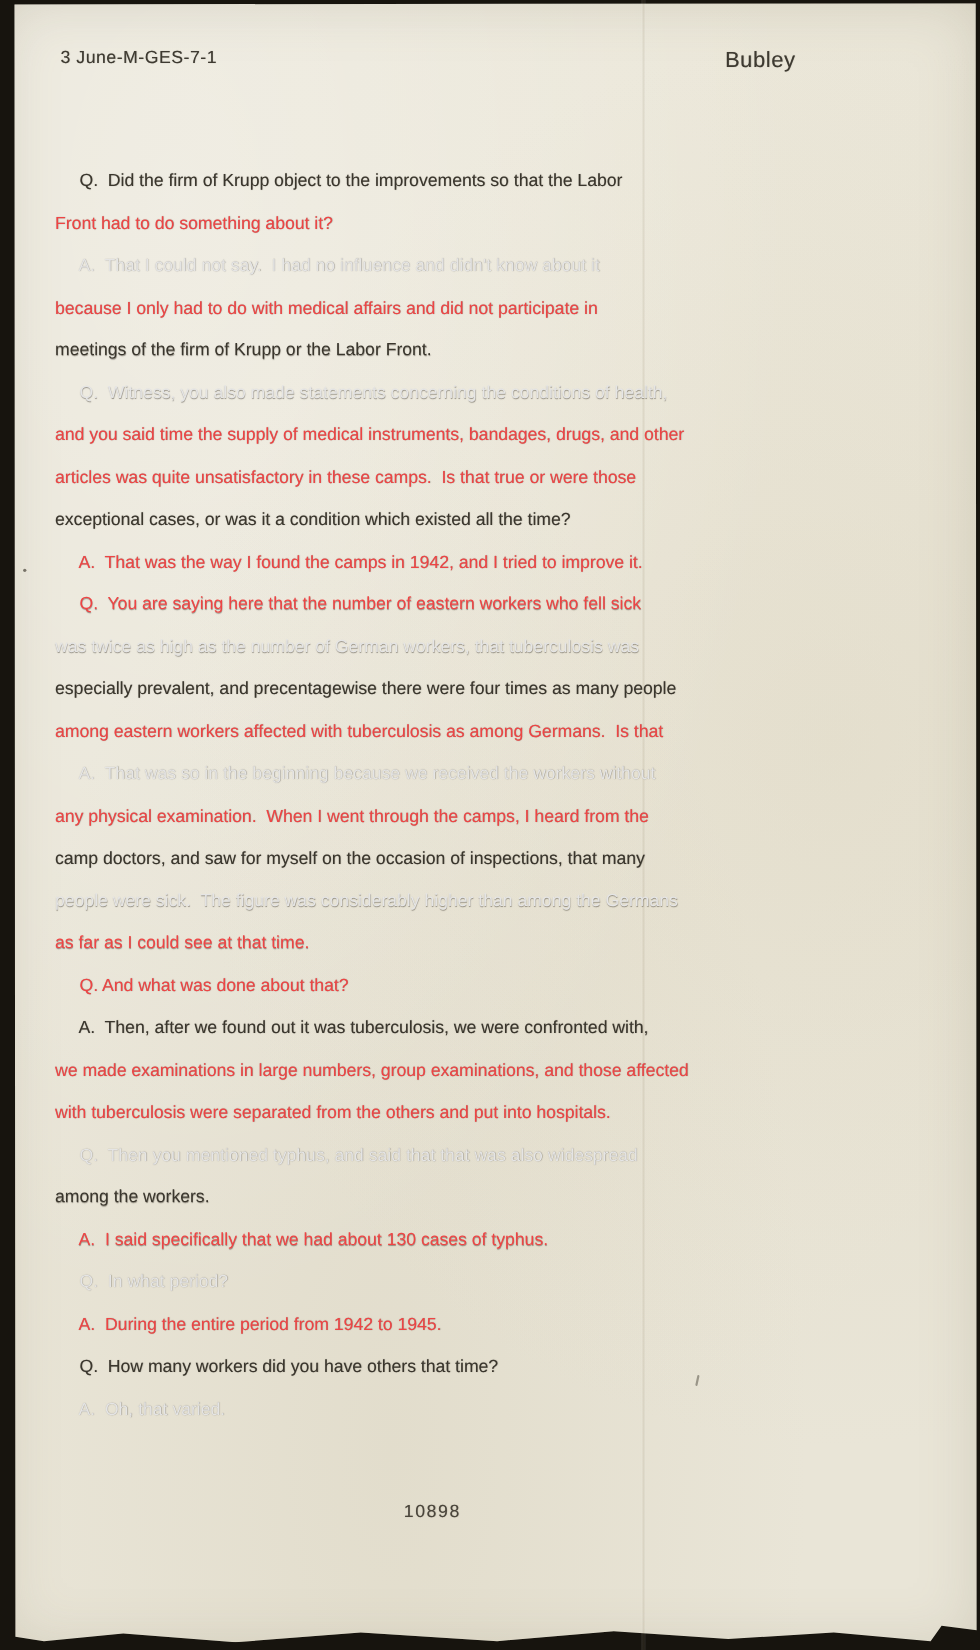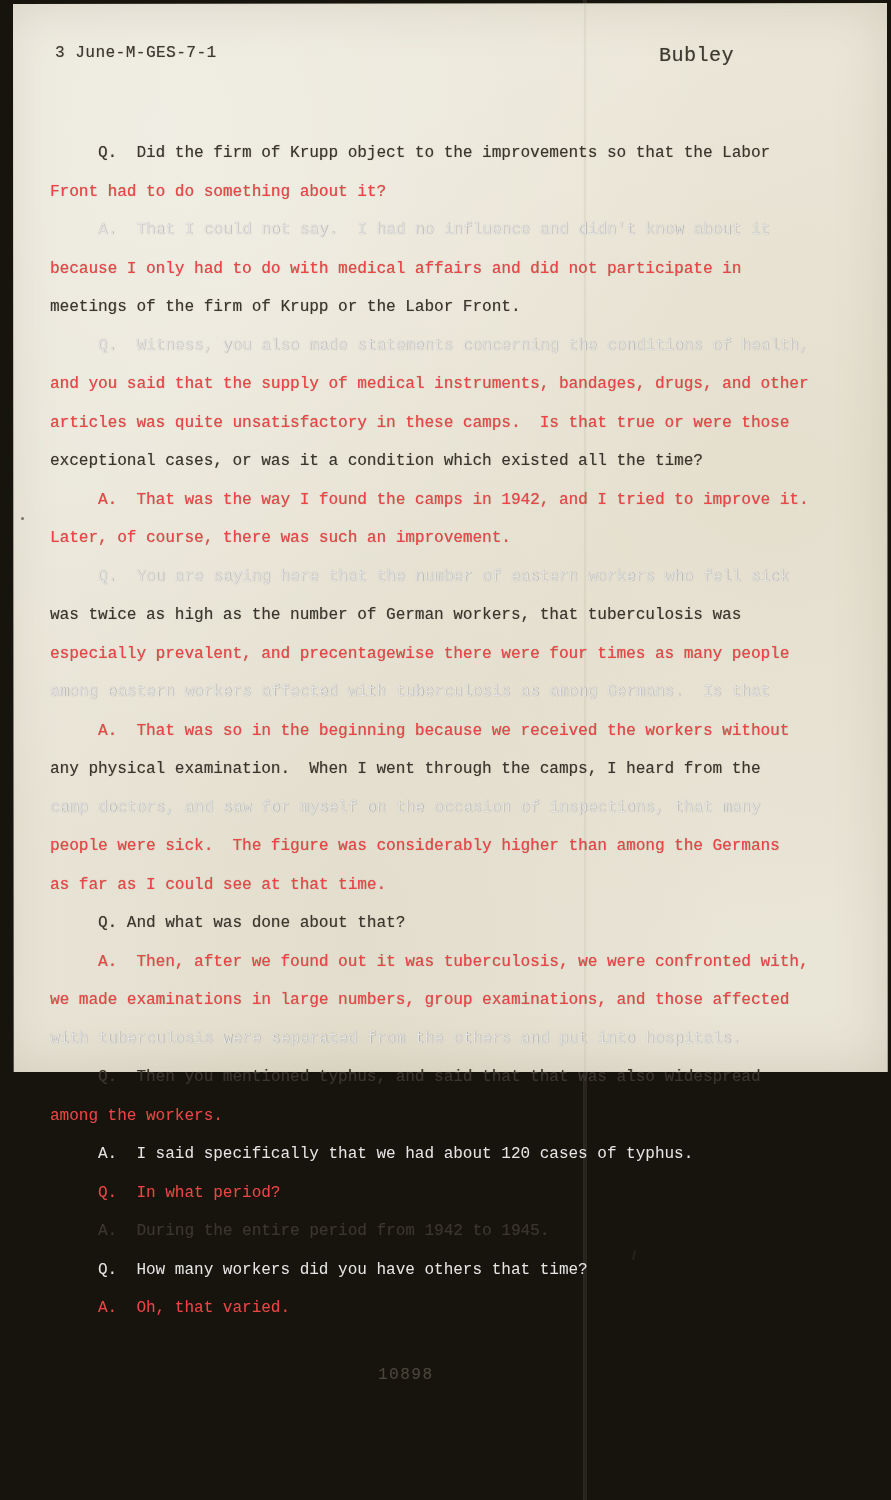--- a/index.html
+++ b/index.html
@@ -6,22 +6,22 @@
     margin: 0;
     padding: 0;
     width: 891px;
     height: 1500px;
     background: #17140e;
     overflow: hidden;
   }
   #scan {
     position: relative;
     width: 891px;
-    height: 1072px;
-    font-family: Liberation Mono, monospace;
+    height: 1500px;
+    font-family: Liberation Sans, sans-serif;
     color: #3e3a31;
   }
   #paper {
     position: absolute;
     inset: 0;
     background:
       radial-gradient(ellipse at 18% 12%, rgba(255,255,255,0.30), transparent 55%),
       radial-gradient(ellipse at 85% 45%, rgba(214,205,180,0.30), transparent 55%),
       radial-gradient(ellipse at 40% 88%, rgba(208,200,176,0.28), transparent 50%),
       radial-gradient(ellipse at 65% 20%, rgba(240,236,222,0.35), transparent 60%),
@@ -57,38 +57,38 @@
     position: absolute;
     top: 44px;
     left: 659px;
     font-size: 20px;
     letter-spacing: 0.5px;
     white-space: pre;
     text-shadow: 0.3px 0.3px 0.7px rgba(62,58,49,0.55);
   }
   #body-text {
     position: absolute;
-    top: 134px;
+    top: 146px;
     left: 50px;
     width: 810px;
   }
   .tl {
     height: 38.5px;
     line-height: 38.5px;
     font-size: 16px;
     white-space: pre;
     color: #ef4444;
     text-shadow: 0.3px 0.3px 0.8px rgba(66,60,50,0.5);
   }
   .tl:nth-child(3n) { color: #e5e5e5; }
   .tl:nth-child(4n+1) { color: #3a362d; }
   .page-number {
     position: absolute;
     top: 1366px;
-    left: 378px;
+    left: 367px;
     font-size: 16px;
     letter-spacing: 1.5px;
     white-space: pre;
     color: #4a453b;
     text-shadow: 0.3px 0.3px 0.8px rgba(66,60,50,0.5);
   }
   .ink-speck {
     position: absolute;
     background: rgba(60,55,45,0.65);
     border-radius: 50%;
@@ -108,41 +108,40 @@
   <div class="header-left">3 June-M-GES-7-1</div>
   <div class="header-right">Bubley</div>
 
   <div id="body-text">
     <div class="tl">     Q.  Did the firm of Krupp object to the improvements so that the Labor</div>
     <div class="tl">Front had to do something about it?</div>
     <div class="tl">     A.  That I could not say.  I had no influence and didn't know about it</div>
     <div class="tl">because I only had to do with medical affairs and did not participate in</div>
     <div class="tl">meetings of the firm of Krupp or the Labor Front.</div>
     <div class="tl">     Q.  Witness, you also made statements concerning the conditions of health,</div>
-    <div class="tl">and you said that the supply of medical instruments, bandages, drugs, and other</div>
+    <div class="tl">and you said time the supply of medical instruments, bandages, drugs, and other</div>
     <div class="tl">articles was quite unsatisfactory in these camps.  Is that true or were those</div>
     <div class="tl">exceptional cases, or was it a condition which existed all the time?</div>
     <div class="tl">     A.  That was the way I found the camps in 1942, and I tried to improve it.</div>
-    <div class="tl">Later, of course, there was such an improvement.</div>
     <div class="tl">     Q.  You are saying here that the number of eastern workers who fell sick</div>
     <div class="tl">was twice as high as the number of German workers, that tuberculosis was</div>
     <div class="tl">especially prevalent, and precentagewise there were four times as many people</div>
     <div class="tl">among eastern workers affected with tuberculosis as among Germans.  Is that</div>
     <div class="tl">     A.  That was so in the beginning because we received the workers without</div>
     <div class="tl">any physical examination.  When I went through the camps, I heard from the</div>
     <div class="tl">camp doctors, and saw for myself on the occasion of inspections, that many</div>
     <div class="tl">people were sick.  The figure was considerably higher than among the Germans</div>
     <div class="tl">as far as I could see at that time.</div>
     <div class="tl">     Q. And what was done about that?</div>
     <div class="tl">     A.  Then, after we found out it was tuberculosis, we were confronted with,</div>
     <div class="tl">we made examinations in large numbers, group examinations, and those affected</div>
     <div class="tl">with tuberculosis were separated from the others and put into hospitals.</div>
     <div class="tl">     Q.  Then you mentioned typhus, and said that that was also widespread</div>
     <div class="tl">among the workers.</div>
-    <div class="tl">     A.  I said specifically that we had about 120 cases of typhus.</div>
+    <div class="tl">     A.  I said specifically that we had about 130 cases of typhus.</div>
     <div class="tl">     Q.  In what period?</div>
     <div class="tl">     A.  During the entire period from 1942 to 1945.</div>
     <div class="tl">     Q.  How many workers did you have others that time?</div>
     <div class="tl">     A.  Oh, that varied.</div>
   </div>
 
   <div class="page-number">10898</div>
 
   <div class="ink-speck speck-1"></div>
   <div class="ink-speck speck-2"></div>

